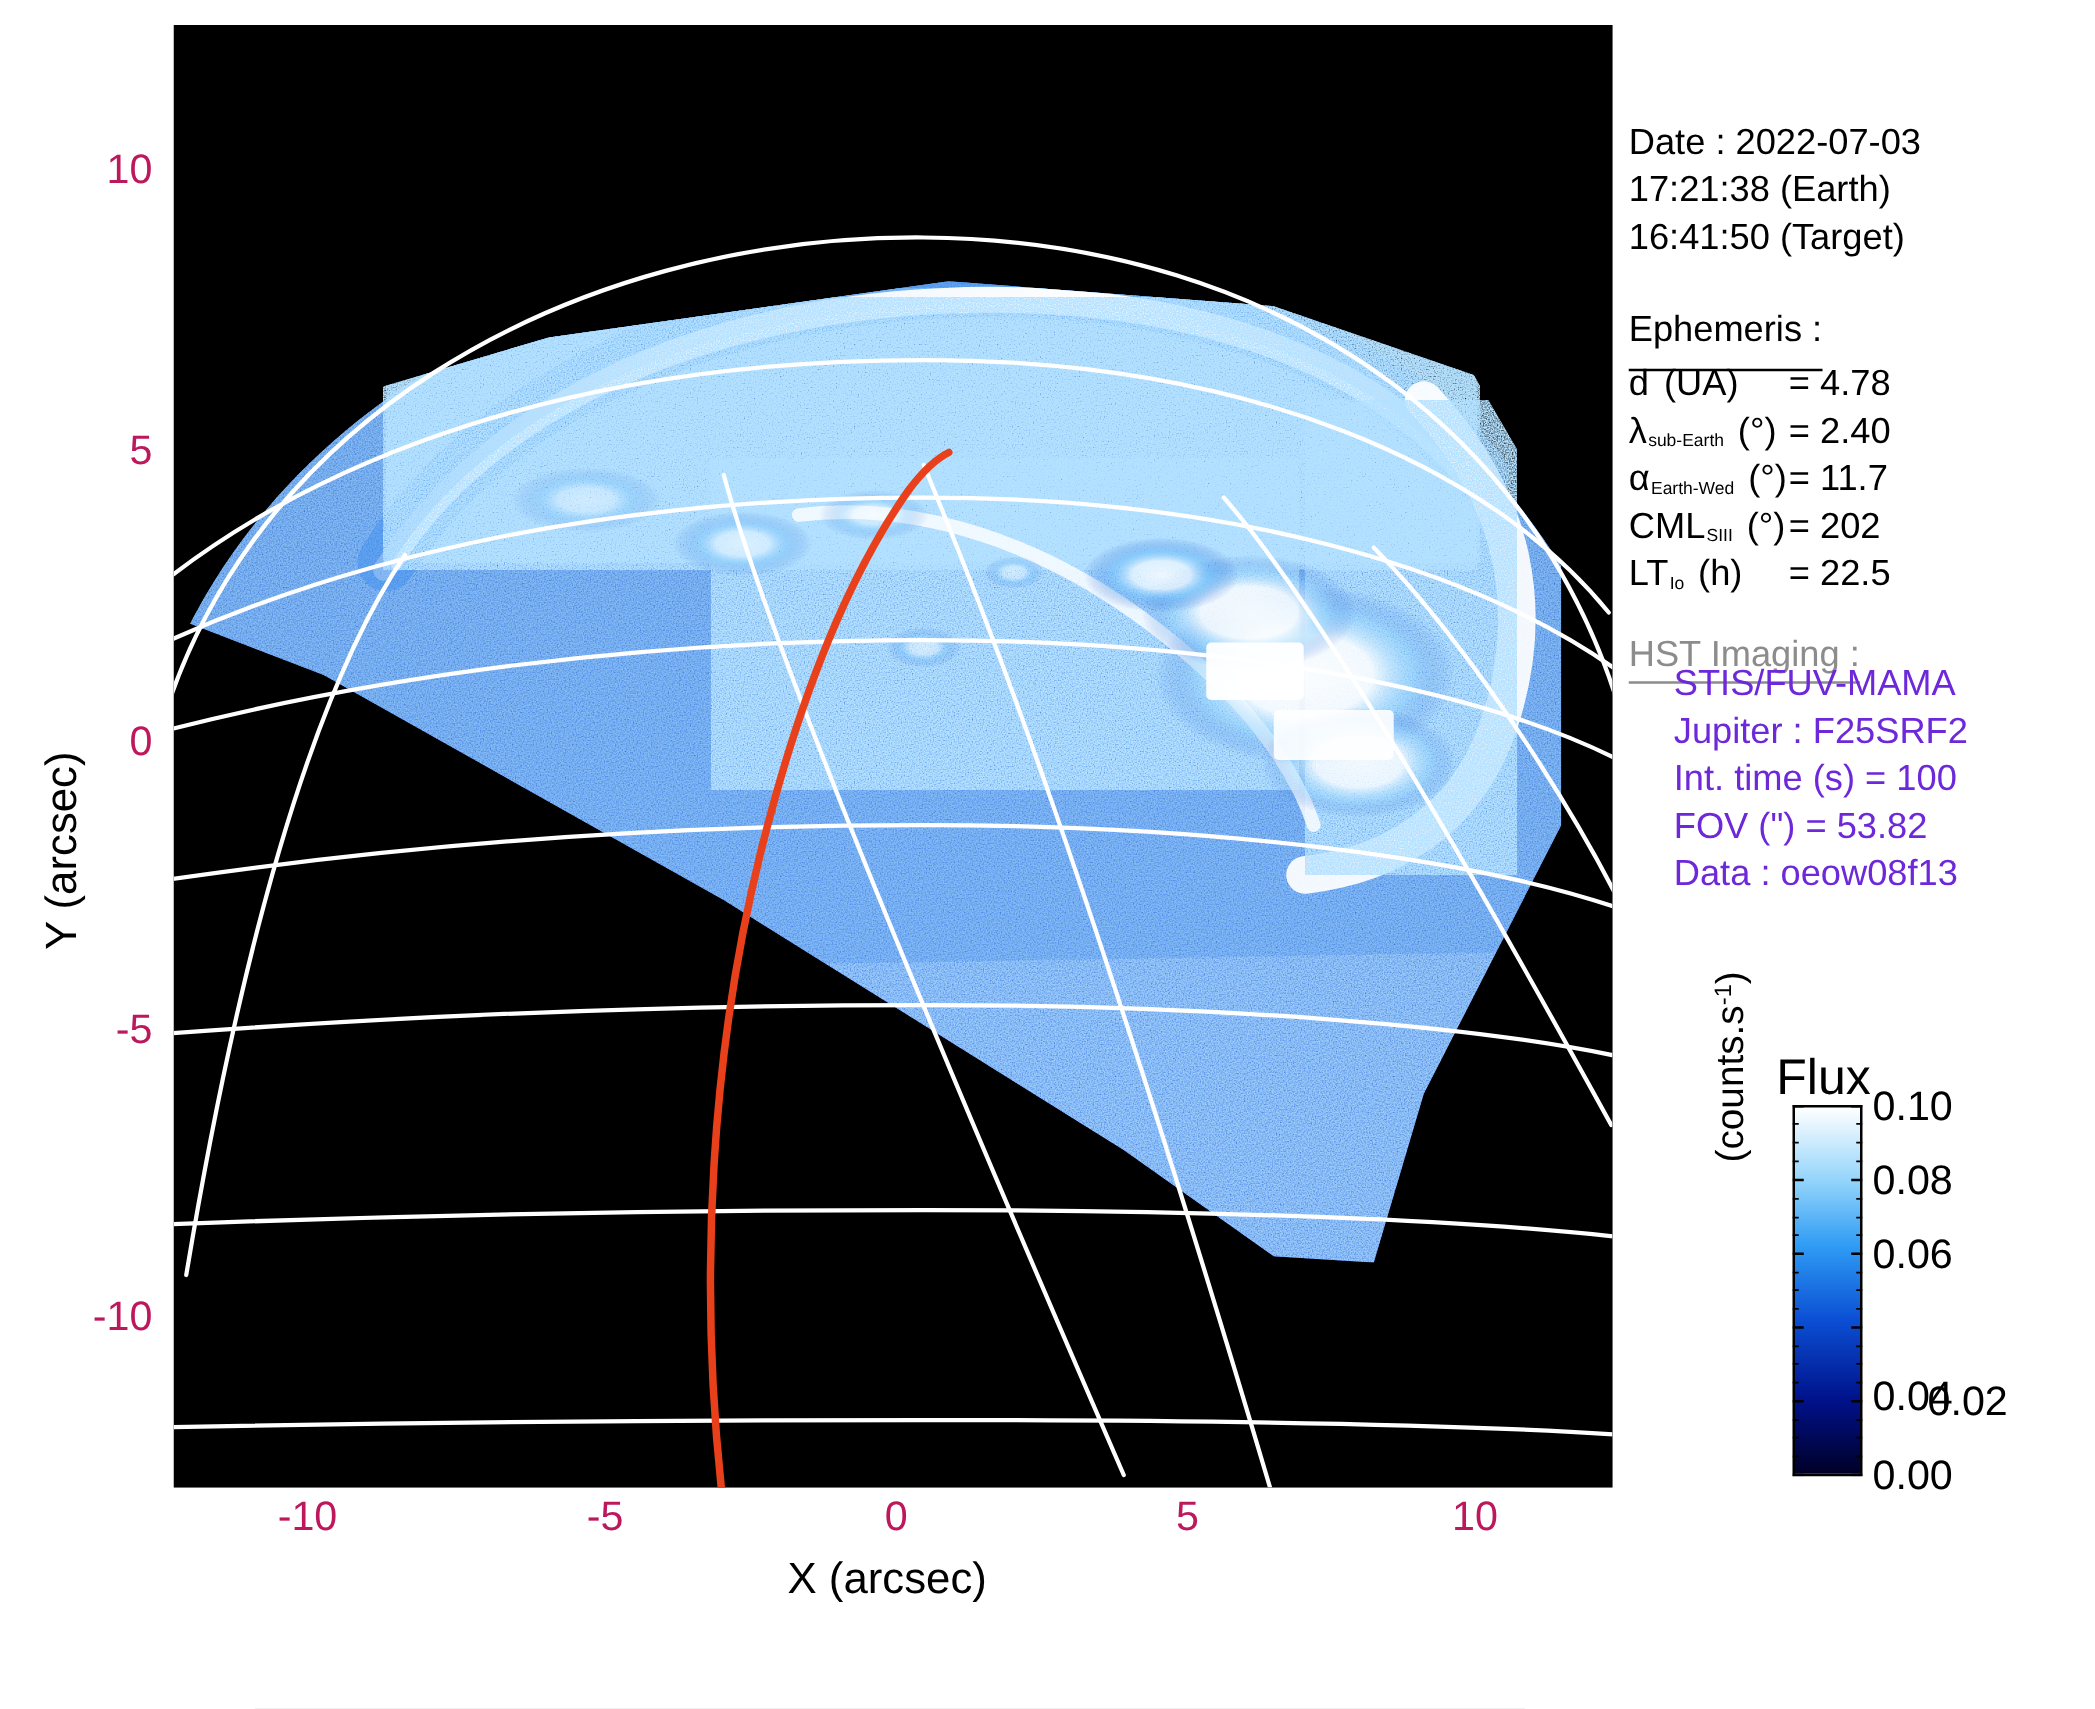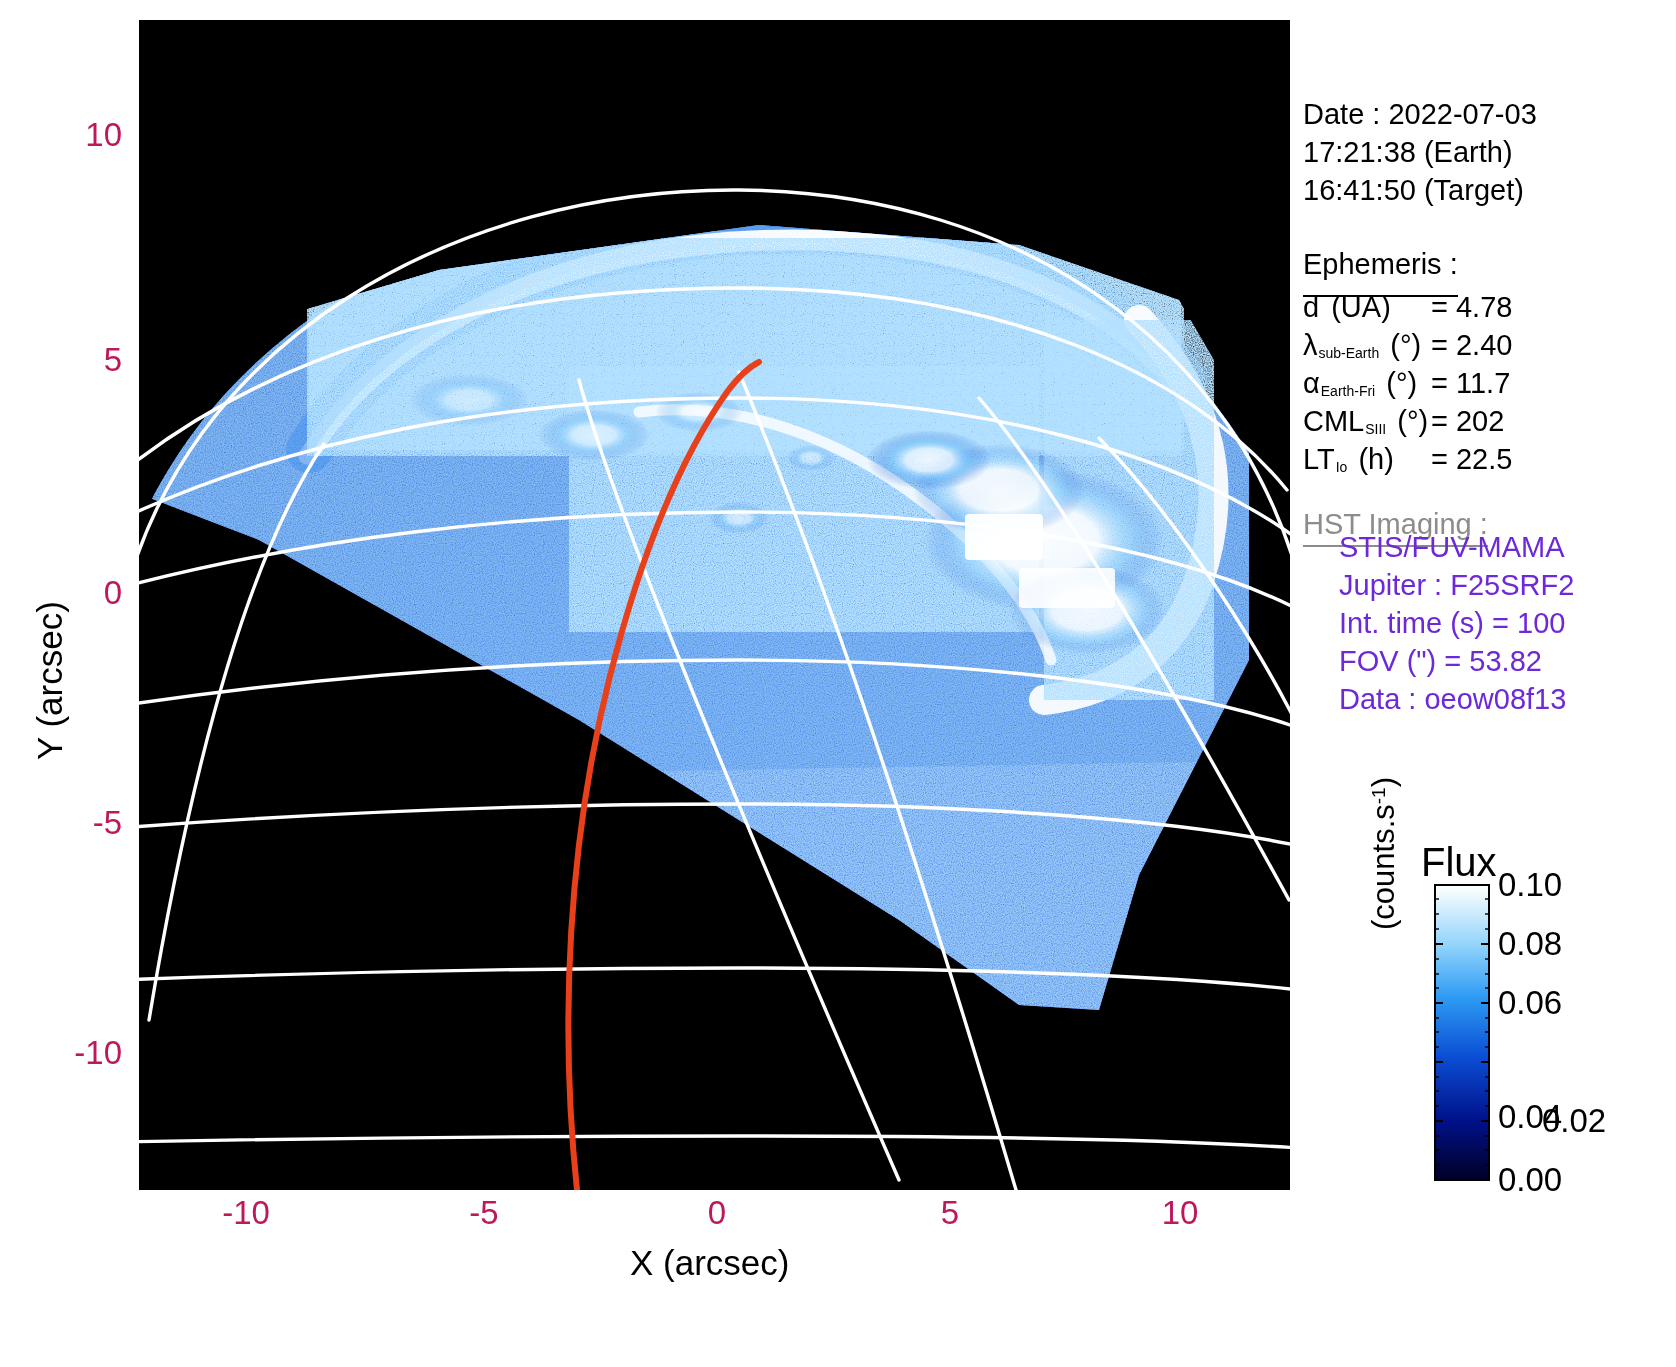--- a/index.html
+++ b/index.html
@@ -225,21 +225,21 @@
     </div>
     <div class="eph-row">
       <span class="eph-lbl">
         <span class="eph-sym">λ</span><span class="eph-sub">sub-Earth</span>
         <span>(°)</span>
       </span>
       <span>= 2.40</span>
     </div>
     <div class="eph-row">
       <span class="eph-lbl">
-        <span class="eph-sym">α</span><span class="eph-sub">Earth-Fri</span>
+        <span class="eph-sym">α</span><span class="eph-sub">Earth-Wed</span>
         <span>(°)</span>
       </span>
       <span>= 11.7</span>
     </div>
     <div class="eph-row">
       <span class="eph-lbl">
         <span class="eph-sym">CML</span><span class="eph-sub">SIII</span>
         <span>(°)</span>
       </span>
       <span>= 202</span>

